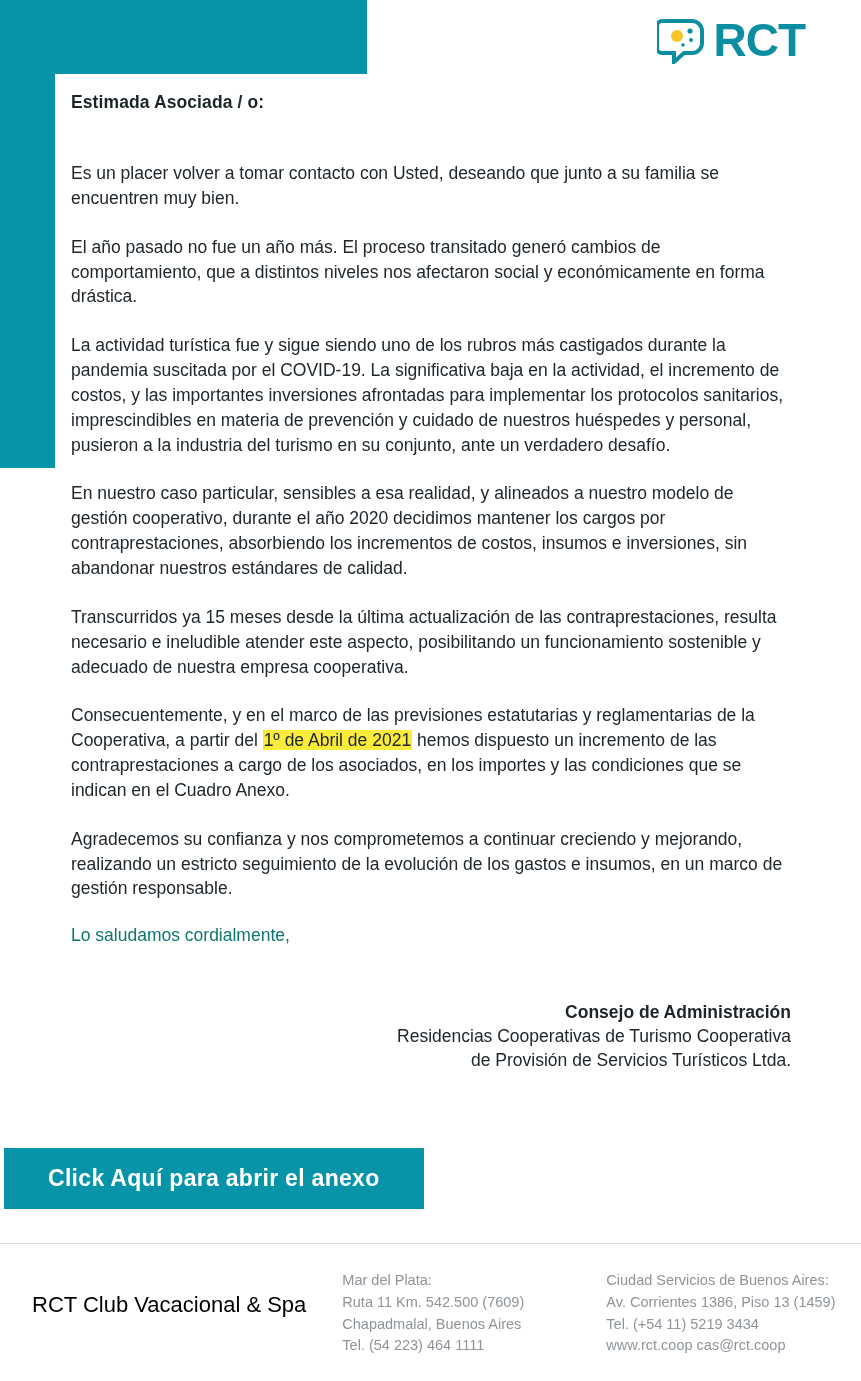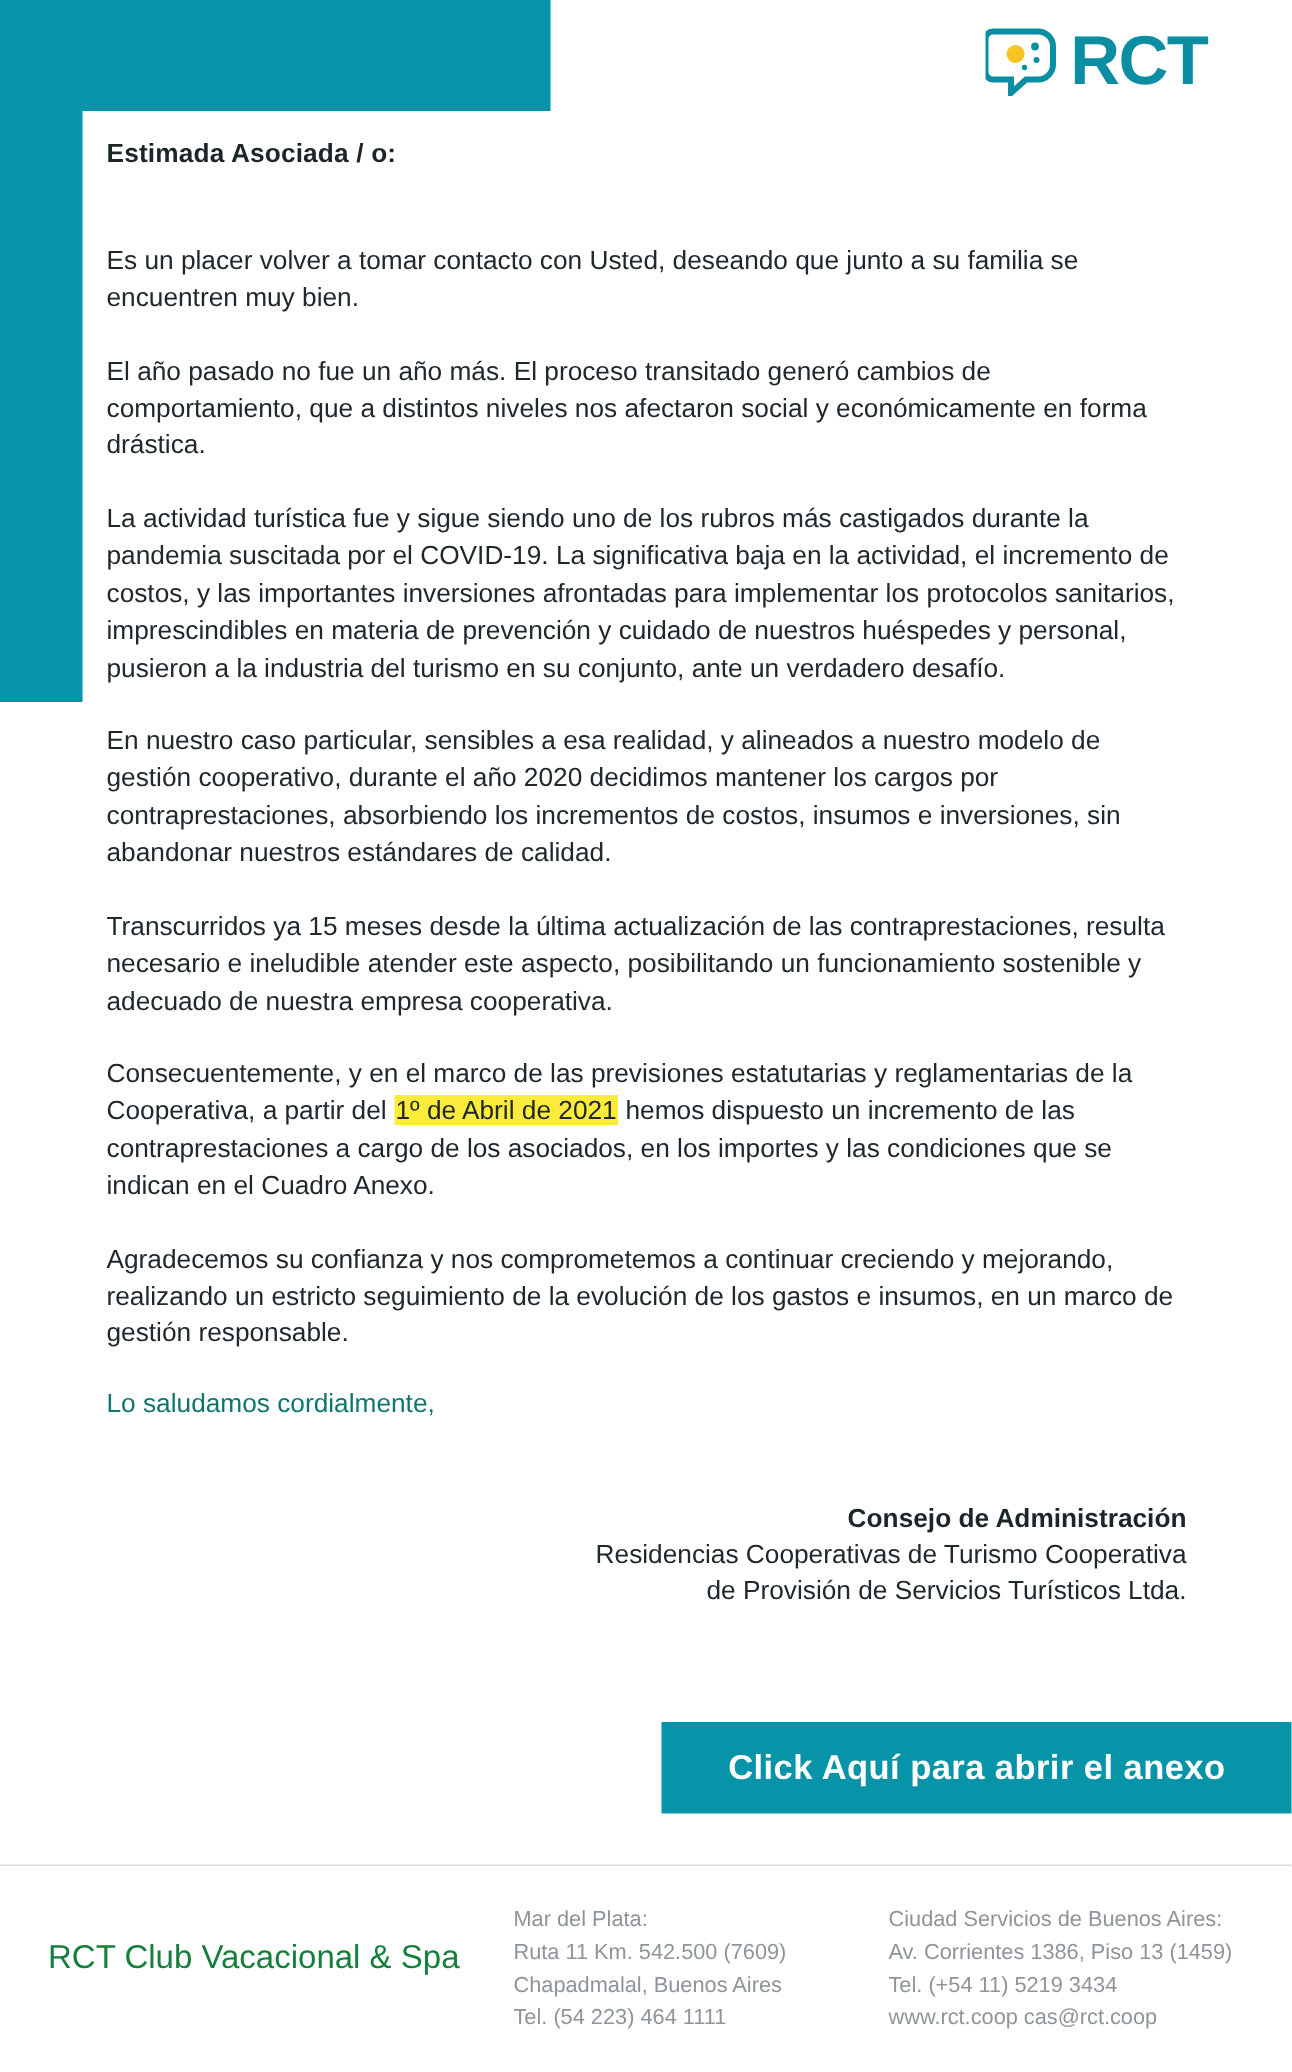--- a/index.html
+++ b/index.html
@@ -100,25 +100,25 @@
   .sig-line {
     font-size: 17.5px;
     line-height: 1.35;
     color: #20282e;
     margin: 0;
   }
 
   
   .cta-wrap {
     position: absolute;
-    left: 15px;
+    left: 4px;
     right: 0;
     top: 1148px;
     display: flex;
-    justify-content: flex-end;
+    justify-content: flex-start;
   }
   .cta-button {
     background: #0894a8;
     color: #ffffff;
     font-size: 23px;
     font-weight: bold;
     letter-spacing: .3px;
     padding: 17px 44px;
     border: none;
     cursor: pointer;
@@ -136,33 +136,34 @@
     box-sizing: border-box;
     padding-top: 26px;
   }
   .footer-inner {
     display: flex;
     align-items: flex-start;
     padding: 0 30px 0 32px;
   }
   .footer-brand {
     font-size: 22px;
-    color: #15803d;
+    color: #000000;
     white-space: nowrap;
     padding-top: 22px;
     padding-right: 18px;
   }
   .footer-divider {
     width: 1px;
     background: #c9cfd2;
     height: 92px;
     margin-right: 18px;
   }
   .footer-cols {
     display: flex;
+    gap: 14px;
     font-size: 14.5px;
     line-height: 1.5;
     color: #8e9499;
   }
   .footer-col {
     width: 250px;
   }
   .footer-col p {
     margin: 0;
   }

